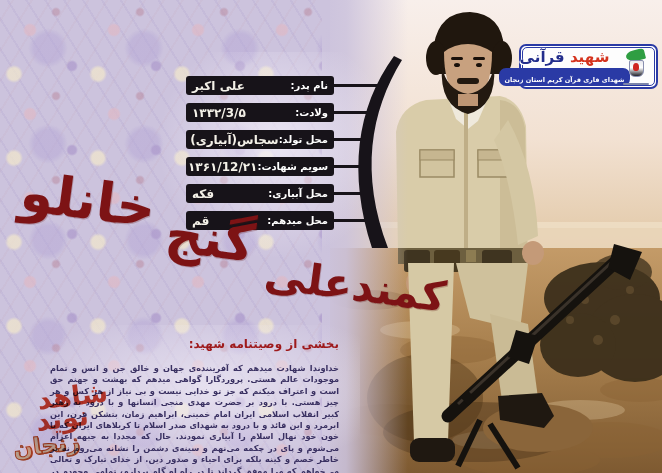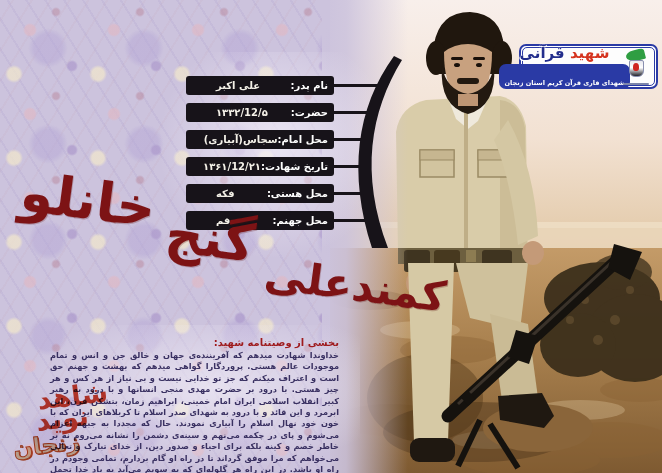--- a/index.html
+++ b/index.html
@@ -39,21 +39,21 @@
   }
 
   
   .frow{
     position:absolute; left:186px; width:148px; height:19px;
     background:#171319; border-radius:3px;
     display:flex; direction:rtl; align-items:center; justify-content:space-between;
     padding:0 6px; box-sizing:border-box;
     color:#ffffff; font-size:10px; font-weight:bold; white-space:nowrap;
   }
-  .frow .fvalue{font-size:10px; color:#f4f1e8;margin-left:24px;}
+  .frow .fvalue{font-size:12px; color:#f4f1e8;}
   .curve-svg{position:absolute; left:330px; top:56px;}
 
   
   .badge{
     position:absolute; left:519px; top:44px; width:139px; height:45px;
     background:#ffffff; border:2px solid #2a3aa5; border-radius:7px; box-sizing:border-box;
     box-shadow:0 0 0 1px rgba(255,255,255,.8) inset;
   }
   .badge-inner{
     position:absolute; inset:1px; border:1px solid #2a3aa5; border-radius:5px;
@@ -70,39 +70,39 @@
     border-radius:50% 50% 40% 40%;}
   .emb-caption{position:absolute; bottom:0; left:2px; width:26px; height:2px; background:#7d86aa; border-radius:1px;}
   .badge-texts{flex:1; display:flex; flex-direction:column; align-items:center; min-width:0;}
   .badge-title{
     font-size:15px; font-weight:bold; letter-spacing:0;
     text-shadow:0 0 2px #fff, 1px 1px 0 #fff, -1px 1px 0 #fff; white-space:nowrap;
   }
   .bt-red{color:#d5341f;} .bt-blue{color:#232e8c;}
   .badge-subtitle{
     margin-top:2px; background:#2a3aa5; color:#ffffff; font-size:6.5px; font-weight:bold;
-    padding:15px 6px 2px; border-radius:7px; white-space:nowrap;
+    padding:8px 6px 2px; border-radius:7px; white-space:nowrap;
   }
 
   
   .name{
     position:absolute; left:12px; top:208px; width:436px; height:110px;
     display:flex; direction:rtl; justify-content:space-between; align-items:flex-start;
     transform:rotate(9.5deg);
     color:#7d1315; font-weight:bold; pointer-events:none;
     text-shadow:1px 1px 0 rgba(90,10,12,.25);
   }
   .nw{display:inline-block; line-height:1; white-space:nowrap;}
   .nw1{font-size:42px; transform:translateY(36px) rotate(-2deg);}
   .nw2{font-size:52px; transform:translateY(8px)  rotate(-2deg);}
   .nw3{font-size:54px; transform:translateY(-10px) rotate(-2deg);}
 
   
   .will{position:absolute; left:50px; top:337px; width:289px; direction:rtl;}
-  .will-head{font-size:10px; font-weight:bold; color:#9e1a1c; margin-bottom:2px;}
+  .will-head{font-size:12px; font-weight:bold; color:#9e1a1c; margin-bottom:12px;}
   .will-body{font-size:8.2px; line-height:11.4px; color:#3a3162; font-weight:bold; text-align:justify;}
 
   
   .wm{position:absolute; left:0; top:384px; width:122px; height:90px; transform:rotate(-7deg); mix-blend-mode:multiply;}
   .wm span{position:absolute; line-height:1; white-space:nowrap; font-weight:bold;}
   .wm1{right:10px; top:0;  font-size:27px; color:rgba(205,42,22,.9);}
   .wm2{right:32px; top:21px; font-size:27px; color:rgba(205,42,22,.9);}
   .wm3{right:44px; top:48px; font-size:23px; color:#e4cc9e;
        -webkit-text-stroke:1px #bf4a22; text-shadow:1px 1px 0 #bf4a22;}
 </style>
@@ -231,37 +231,37 @@
       <line x1="0" y1="164.5" x2="48" y2="164.5"></line>
     </g>
     <path d="M64,0 C26,52 18,118 42,192 L58,192 C30,118 40,56 72,4 Z" fill="#171319"></path>
   </svg>
 
   <div class="frow" style="top:76px">
     <span class="flabel">نام پدر:</span>
     <span class="fvalue">علی اکبر</span>
   </div>
   <div class="frow" style="top:103px">
-    <span class="flabel">حضرت:</span>
-    <span class="fvalue">۱۳۳۲/12/۵</span>
+    <span class="flabel">ولادت:</span>
+    <span class="fvalue">۱۳۳۲/3/۵</span>
   </div>
   <div class="frow" style="top:130px">
-    <span class="flabel">محل امام:</span>
+    <span class="flabel">محل تولد:</span>
     <span class="fvalue">سجاس(آبیاری)</span>
   </div>
   <div class="frow" style="top:157px">
-    <span class="flabel">تاریخ شهادت:</span>
+    <span class="flabel">سویم شهادت:</span>
     <span class="fvalue">۱۳۶۱/12/۲۱</span>
   </div>
   <div class="frow" style="top:184px">
-    <span class="flabel">محل هستی:</span>
+    <span class="flabel">محل آبیاری:</span>
     <span class="fvalue">فکه</span>
   </div>
   <div class="frow" style="top:211px">
-    <span class="flabel">محل جهنم:</span>
+    <span class="flabel">محل میدهم:</span>
     <span class="fvalue">قم</span>
   </div>
 
   <div class="badge">
     <div class="badge-inner">
       <div class="badge-emblem">
         <div class="emb-green"></div>
         <div class="emb-shield"></div>
         <div class="emb-tulip"></div>
         <div class="emb-caption"></div>

